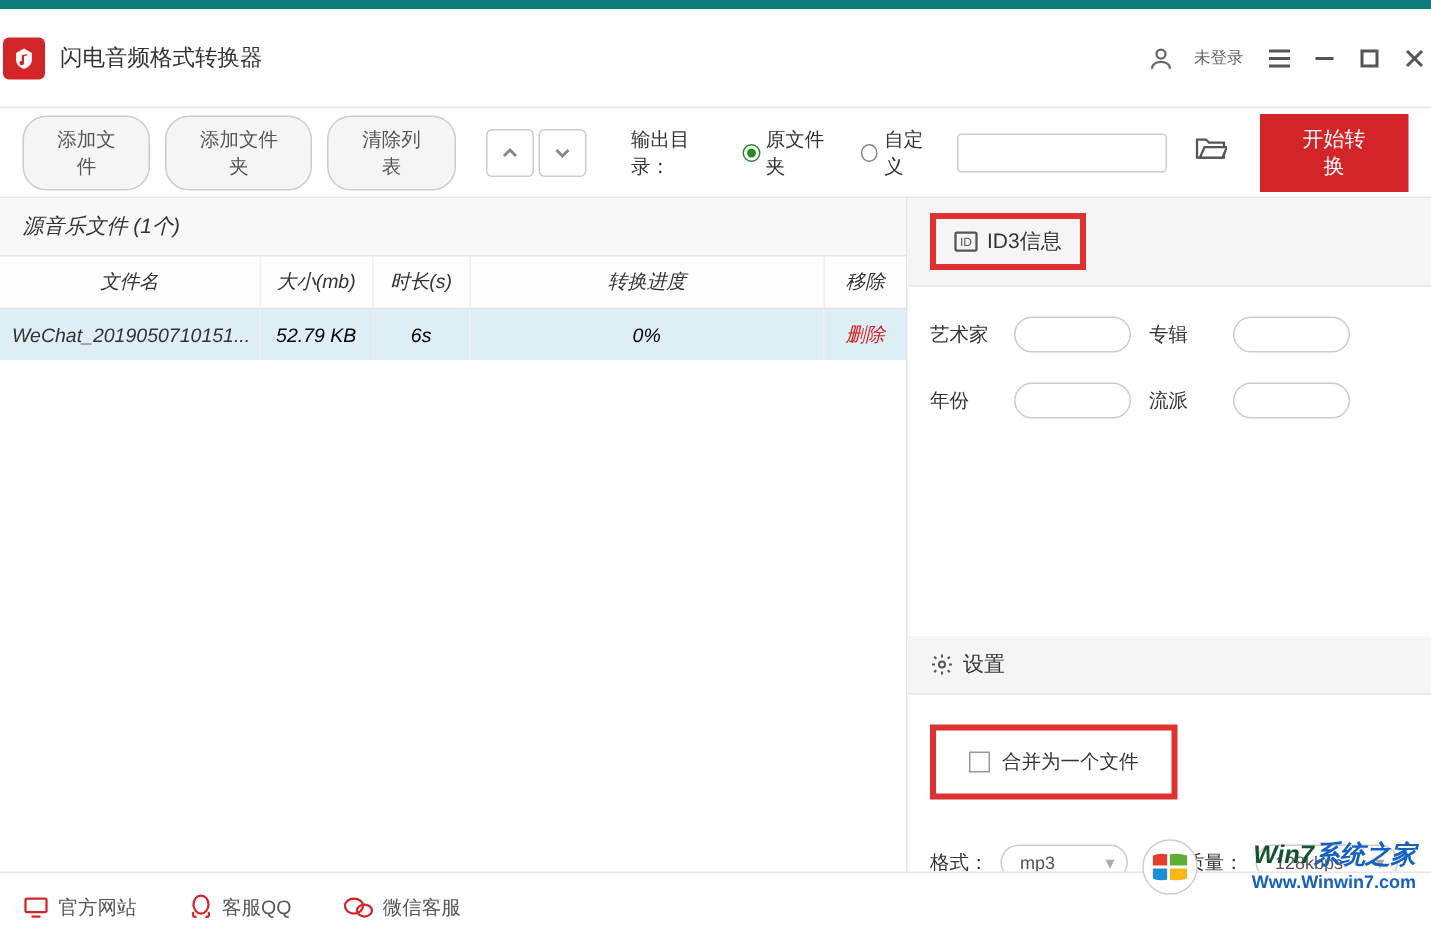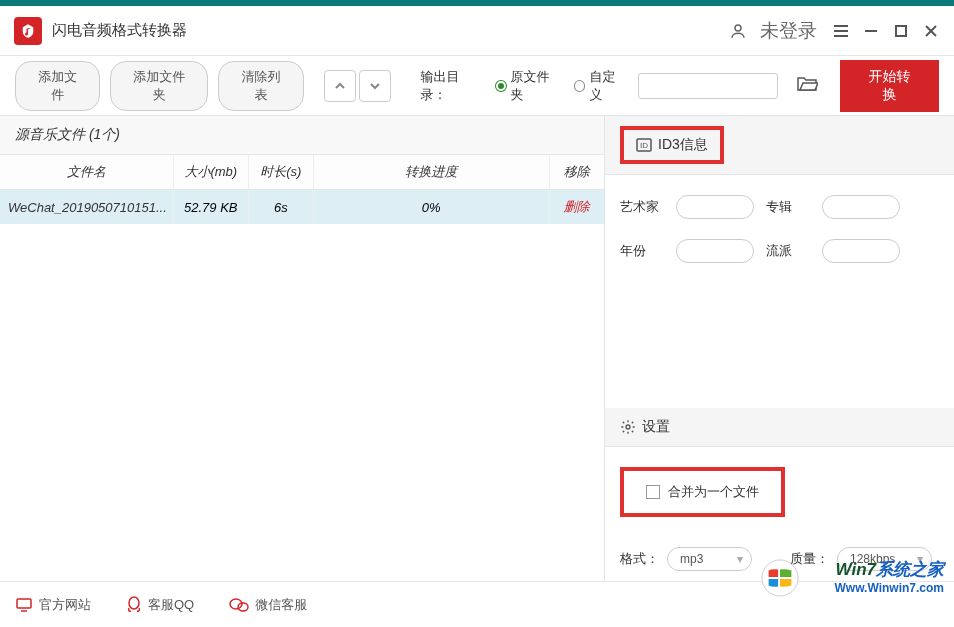--- a/index.html
+++ b/index.html
@@ -1,22 +1,22 @@
 <!DOCTYPE html>
 <html><head>
 <meta charset="utf-8">
 <style>
 * { margin: 0; padding: 0; box-sizing: border-box; font-family: "Microsoft YaHei", Arial, sans-serif; }
 body { width: 954px; height: 627px; background: #fff; position: relative; overflow: hidden; }
 .teal-bar { height: 6px; background: #0b7a7a; }
-.title-bar { height: 50px; display: flex; align-items: center; padding: 0 14px; border-bottom: 1px solid #e5e5e5; }
+.title-bar { height: 66px; display: flex; align-items: center; padding: 0 2px; border-bottom: 1px solid #e5e5e5; }
 .logo { width: 28px; height: 28px; background: #d32428; border-radius: 4px; display: flex; align-items: center; justify-content: center; margin-right: 10px; }
 .logo svg { width: 18px; height: 18px; }
 .app-title { font-size: 15px; color: #333; flex: 1; }
-.user-area { display: flex; align-items: center; gap: 13px; color: #666; font-size: 19px; cursor: pointer; margin-right: 15px; text-align: right; }
+.user-area { display: flex; align-items: center; gap: 13px; color: #666; font-size: 11px; cursor: pointer; margin-right: 15px; text-align: right; }
 .win-btns { display: flex; align-items: center; gap: 12px; }
 .win-btn { width: 18px; height: 18px; display: flex; align-items: center; justify-content: center; cursor: pointer; color: #555; }
 .toolbar { height: 60px; display: flex; align-items: center; padding: 0 15px; gap: 10px; border-bottom: 1px solid #e5e5e5; }
 .pill-btn { padding: 6px 16px; border: 1px solid #ccc; border-radius: 16px; background: #f5f5f5; color: #555; font-size: 13px; cursor: pointer; }
 .arrow-btn { width: 32px; height: 32px; border: 1px solid #ccc; border-radius: 4px; display: flex; align-items: center; justify-content: center; cursor: pointer; color: #777; }
 .arrow-group { display: flex; gap: 3px; margin-left: 10px; }
 .output-label { font-size: 13px; color: #333; margin-left: 20px; }
 .radio-group { display: flex; align-items: center; gap: 12px; font-size: 13px; color: #333; }
 .radio-item { display: flex; align-items: center; gap: 4px; cursor: pointer; }
 .radio-dot { width: 12px; height: 12px; border: 1px solid #888; border-radius: 50%; display: flex; align-items: center; justify-content: center; }

